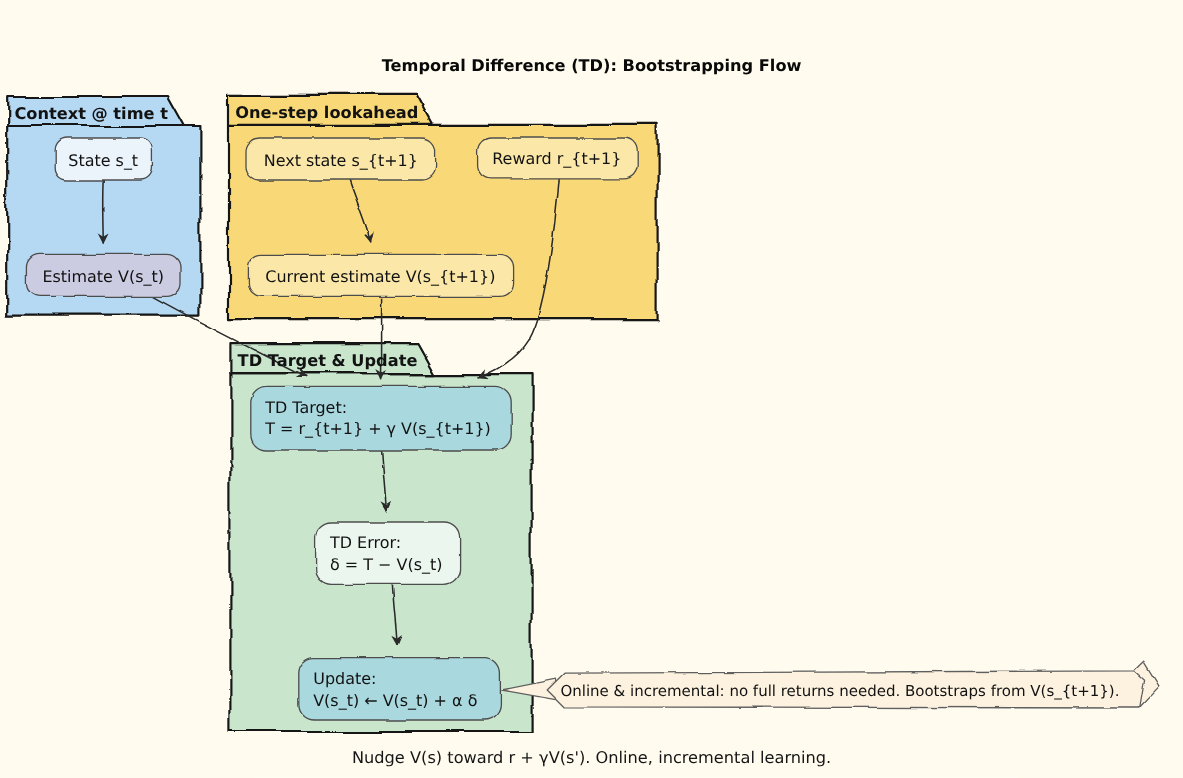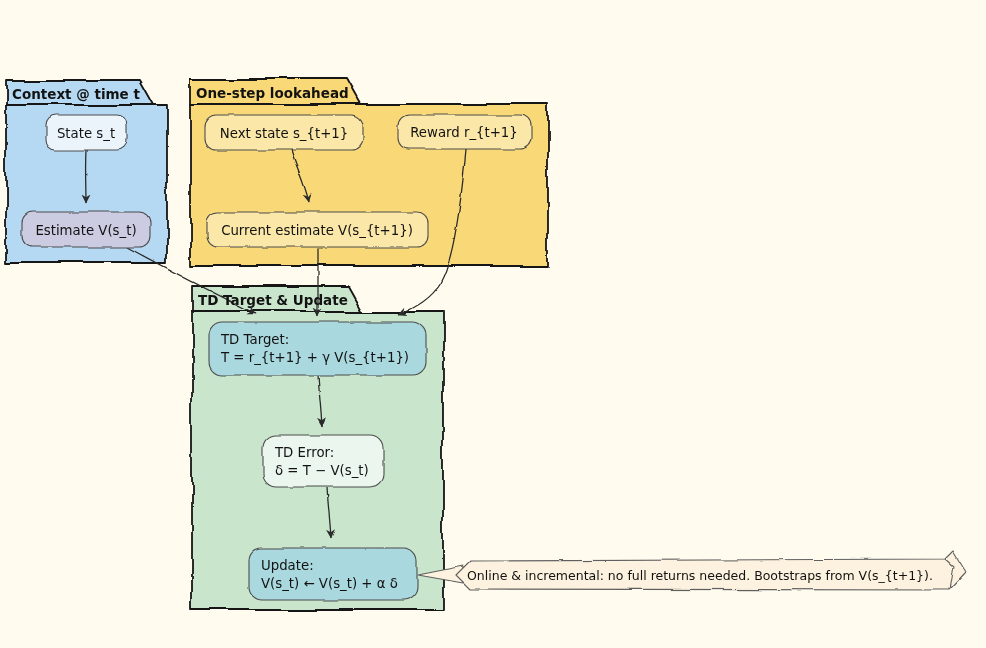--- a/index.html
+++ b/index.html
@@ -24,20 +24,21 @@
   .clabel { font-size: 13.5px; font-weight: bold; }
   .nlabel { font-size: 13.3px; }
   .notelabel { font-size: 12.5px; }
 </style>
 </head>
 <body>
 
 <div class="stage" style="background: rgb(255, 252, 239);">
 
 
+  <div class="title">Temporal Difference (TD): Bootstrapping Flow</div>
 
   <svg width="986" height="648" viewBox="0 0 986 648">
     <defs>
       <filter id="roughA" x="-8%" y="-8%" width="116%" height="116%">
         <feTurbulence type="fractalNoise" baseFrequency="0.012 0.028" numOctaves="4" seed="11" result="n"></feTurbulence>
         <feDisplacementMap in="SourceGraphic" in2="n" scale="7" xChannelSelector="R" yChannelSelector="G"></feDisplacementMap>
       </filter>
       <filter id="roughB" x="-8%" y="-8%" width="116%" height="116%">
         <feTurbulence type="fractalNoise" baseFrequency="0.035 0.05" numOctaves="3" seed="4" result="n"></feTurbulence>
         <feDisplacementMap in="SourceGraphic" in2="n" scale="3.5" xChannelSelector="R" yChannelSelector="G"></feDisplacementMap>
@@ -104,13 +105,14 @@
       <text class="nlabel" x="221" y="362">T = r_{t+1} + γ V(s_{t+1})</text>
       <text class="nlabel" x="275" y="457">TD Error:</text>
       <text class="nlabel" x="275" y="475">δ = T − V(s_t)</text>
       <text class="nlabel" x="261" y="570">Update:</text>
       <text class="nlabel" x="261" y="588">V(s_t) ← V(s_t) + α δ</text>
 
       <text class="notelabel" x="467" y="580">Online &amp; incremental: no full returns needed. Bootstraps from V(s_{t+1}).</text>
     </g>
   </svg>
 
+  <div class="caption">Nudge V(s) toward r + γV(s'). Online, incremental learning.</div>
 </div>
 
 </body></html>

